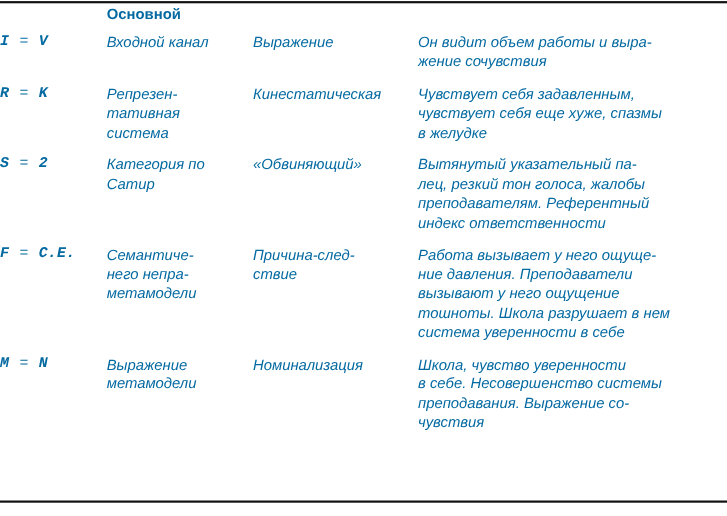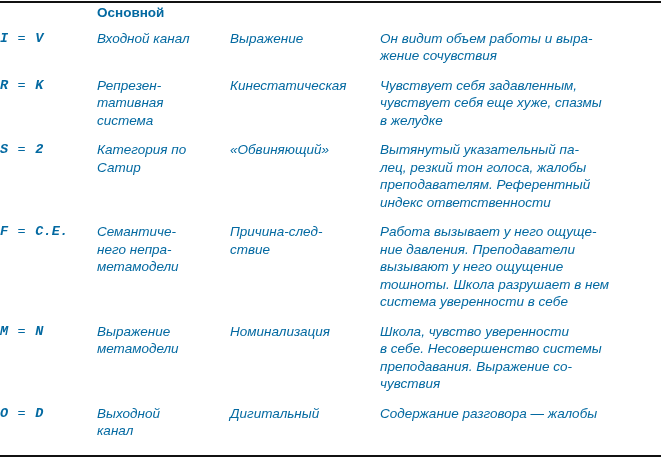--- a/index.html
+++ b/index.html
@@ -175,30 +175,17 @@
           <td class="cell-c">
             <span class="ln">Номинализация</span>
           </td>
           <td class="cell-d">
             <span class="ln">Школа, чувство уверенности</span>
             <span class="ln">в себе. Несовершенство системы</span>
             <span class="ln">преподавания. Выражение со-</span>
             <span class="ln">чувствия</span>
           </td>
         </tr>
-        <tr class="data last">
-          <td class="cell-code"><span>O</span><span class="eq"> = </span><span>D</span></td>
-          <td class="cell-b">
-            <span class="ln">Выходной</span>
-            <span class="ln">канал</span>
-          </td>
-          <td class="cell-c">
-            <span class="ln">Дигитальный</span>
-          </td>
-          <td class="cell-d">
-            <span class="ln">Содержание разговора — жалобы</span>
-          </td>
-        </tr>
       </tbody>
   </table>
 
   <div class="rule rule-bottom"></div>
 </div>
 
 </body></html>

